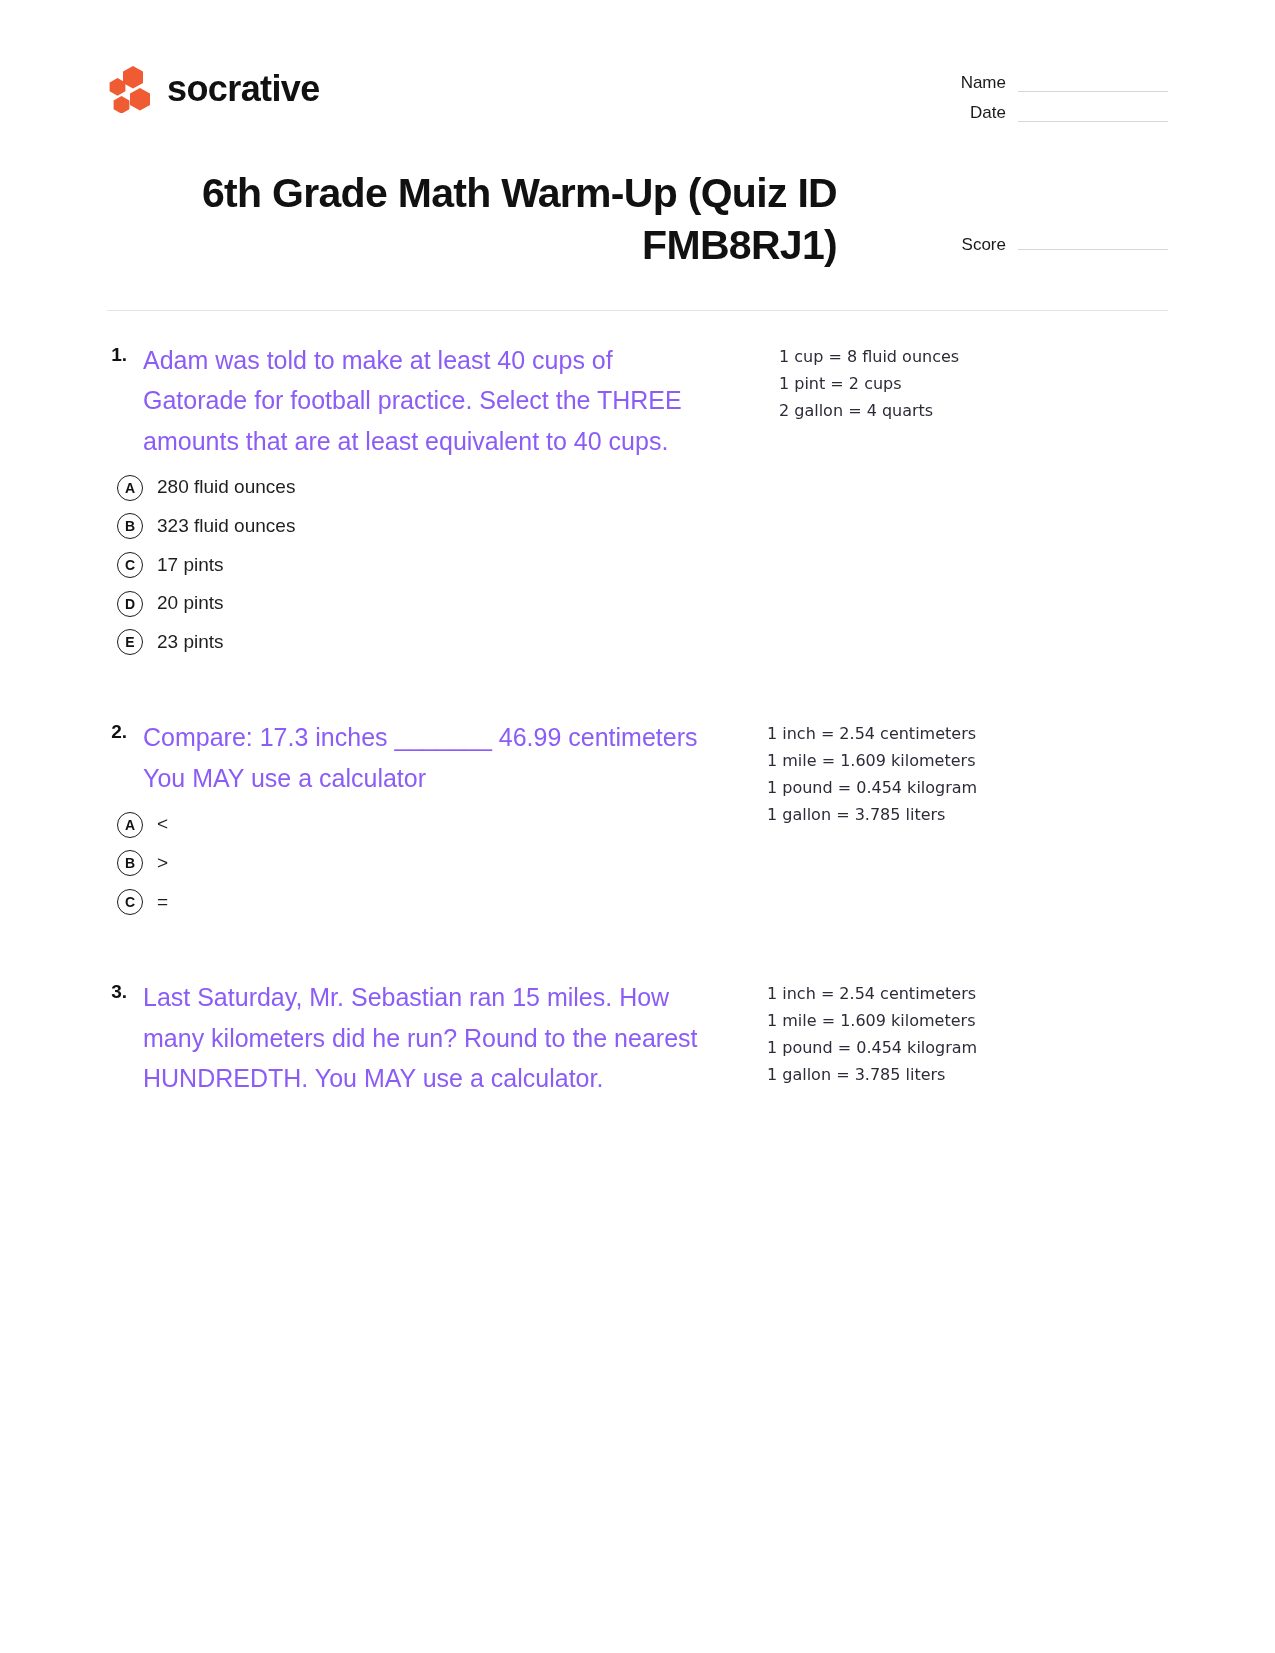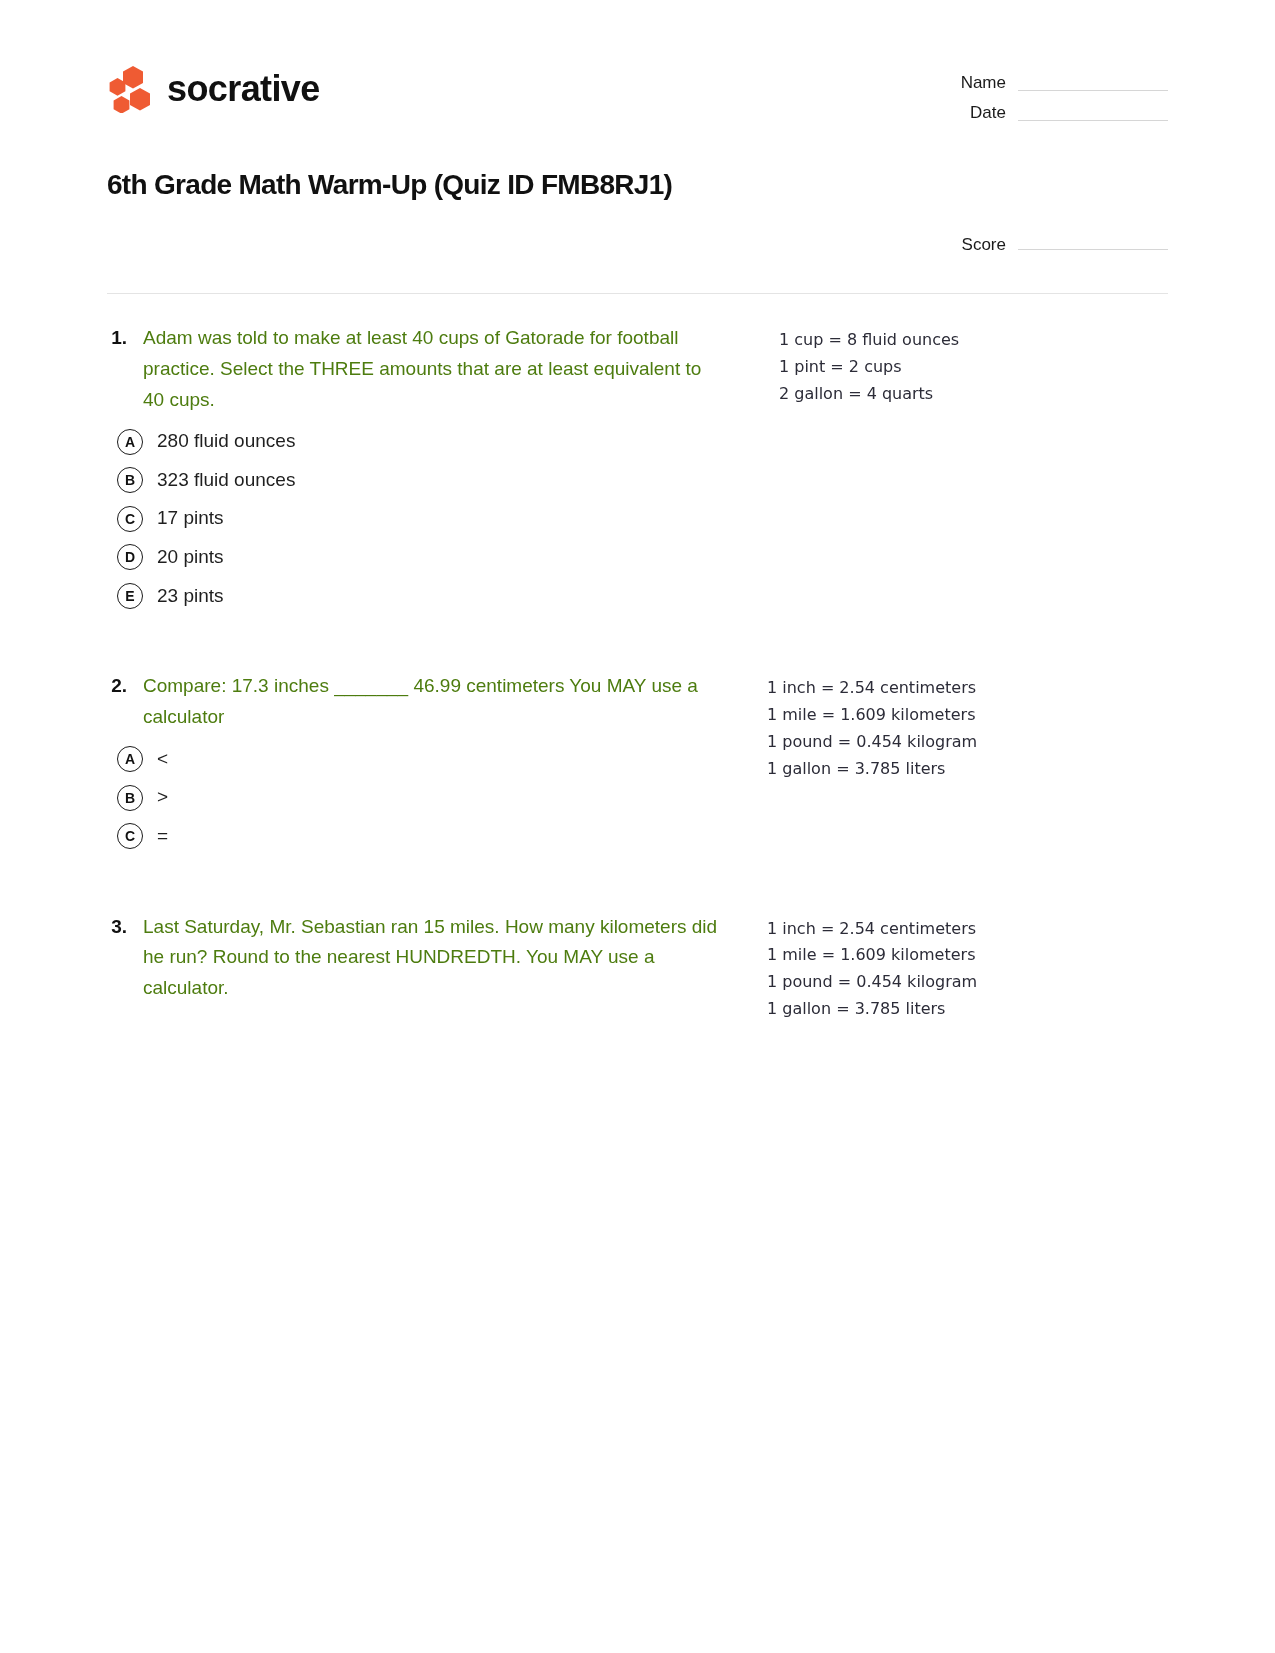--- a/index.html
+++ b/index.html
@@ -51,21 +51,21 @@
     color: #111111;
     line-height: 1;
   }
 
   .meta-fields {
     width: 245px;
     padding-top: 16px;
   }
   .meta-row {
     display: flex;
-    align-items: flex-start;
+    align-items: center;
     justify-content: flex-end;
     margin-bottom: 10px;
   }
   .meta-label {
     font-size: 17px;
     color: #1b1b1b;
     white-space: nowrap;
     margin-right: 12px;
   }
   .meta-line {
@@ -77,27 +77,28 @@
 
   
   .title-area {
     display: flex;
     justify-content: space-between;
     align-items: flex-start;
     padding: 0 107px;
     margin-top: 34px;
   }
   .quiz-title {
-    font-size: 28px;
+    font-size: 41px;
     font-weight: 700;
     line-height: 1.28;
     letter-spacing: -0.7px;
     color: #111111;
     max-width: 730px;
     margin: 0;
+    text-align: right;
   }
   .score-row {
     display: flex;
     align-items: baseline;
     justify-content: flex-end;
     width: 245px;
     margin-top: 65px;
   }
 
   .divider {
@@ -128,23 +129,23 @@
     width: 36px;
     font-size: 19px;
     font-weight: 700;
     line-height: 1.62;
     color: #111111;
     text-align: right;
     padding-right: 16px;
     box-sizing: border-box;
   }
   .q-text {
-    font-size: 19px;
+    font-size: 25px;
     line-height: 1.62;
-    color: #4d7c0f;
+    color: #8b5cf6;
     max-width: 575px;
   }
   .options {
     margin-top: 13px;
     list-style: none;
     padding: 0;
     margin-left: 0;
   }
   .option {
     display: flex;

